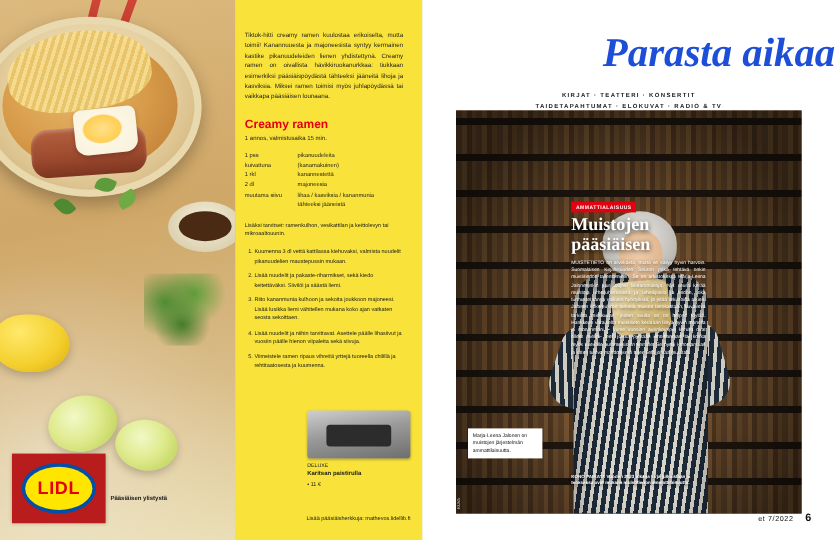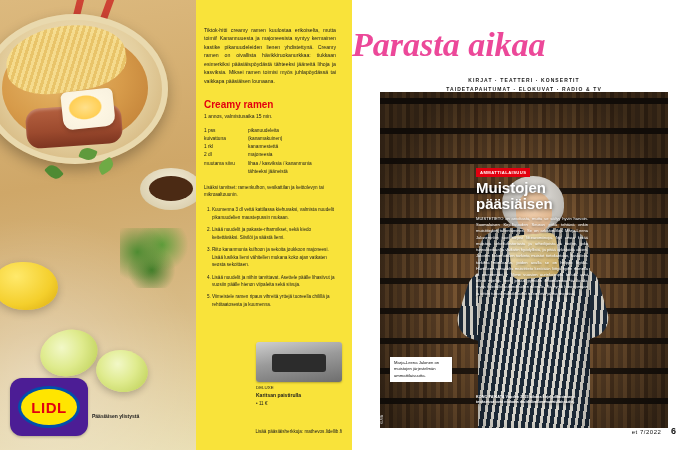--- a/index.html
+++ b/index.html
@@ -105,21 +105,21 @@
     border-radius: 50%;
   }
   .sauce-bowl:after {
     content:""; position:absolute; left:9px; top:8px; right:9px; bottom:9px;
     background:#4b2a14; border-radius:50%;
   }
 
   
   .lidl-logo {
     position:absolute; left: 10px; bottom: 14px; width: 78px; height: 58px;
-    background:#4c1d95; border-radius: 12px;
+    background:#b91c1c; border-radius: 0;
     box-shadow: 0 1px 3px rgba(0,0,0,0.25);
     display:flex; align-items:center; justify-content:center;
   }
   .lidl-mark {
     width: 62px; height: 42px; border-radius: 50%;
     background: #0050aa;
     display:flex; align-items:center; justify-content:center;
     position:relative;
   }
   .lidl-mark:before {
@@ -183,23 +183,23 @@
     position:absolute; left: 0; right: 10px; bottom: 16px; text-align:right;
     font-size: 4.6px; color:#1b1b1b;
   }
 
   
   .right-page {
     position:relative; width: 344px; height:450px; background:#fff;
     padding: 0;
   }
   .mag-title {
-    position:absolute; left: 0; right: 0; top: 26px; text-align:left;
+    position:absolute; left: 0; right: 0; top: 26px; text-align:right;
     font-family: "Liberation Serif", serif; font-style: italic; font-weight:bold;
-    font-size: 34px; color:#ec4899;
+    font-size: 34px; color:#1d4ed8;
   }
   .mag-kickers {
     position:absolute; left:0; right:0; top: 76px; text-align:center;
     font-size: 5px; letter-spacing: 1.1px; color:#1a1a1a; font-weight:bold; line-height:1.8;
   }
   .mag-photo {
     position:absolute; left: 28px; top: 92px; width: 288px; height: 336px;
     overflow:hidden;
     background: linear-gradient(180deg,#3c2a1c 0%, #2b1d12 100%);
   }
@@ -262,21 +262,21 @@
     position:absolute; left: 4px; bottom: 4px; font-size: 3.4px; color:#ddd;
     transform: rotate(-90deg); transform-origin: left bottom;
   }
   .overlay-tag {
     position:absolute; left: 96px; top: 76px;
     background:#e3000f; color:#fff; font-size: 4.2px; font-weight:bold;
     padding: 2px 4px; letter-spacing: 0.4px;
   }
   .overlay-head {
     position:absolute; left: 96px; top: 88px; width: 120px;
-    color:#ffffff; font-family:Liberation Sans, sans-serif; font-weight:bold;
+    color:#ffffff; font-family:Liberation Serif, serif; font-weight:bold;
     font-size: 15px; line-height:1.08; text-shadow: 0 1px 4px rgba(0,0,0,0.8);
   }
   .overlay-body {
     position:absolute; left: 96px; top: 124px; width: 112px;
     color:#ffffff; font-size: 4.1px; line-height: 1.52; text-align: justify;
     text-shadow: 0 1px 3px rgba(0,0,0,0.85);
   }
   .overlay-byline {
     position:absolute; left: 96px; bottom: 22px; width: 112px;
     color:#ffffff; font-size: 3.8px; line-height:1.5; font-weight:bold;

